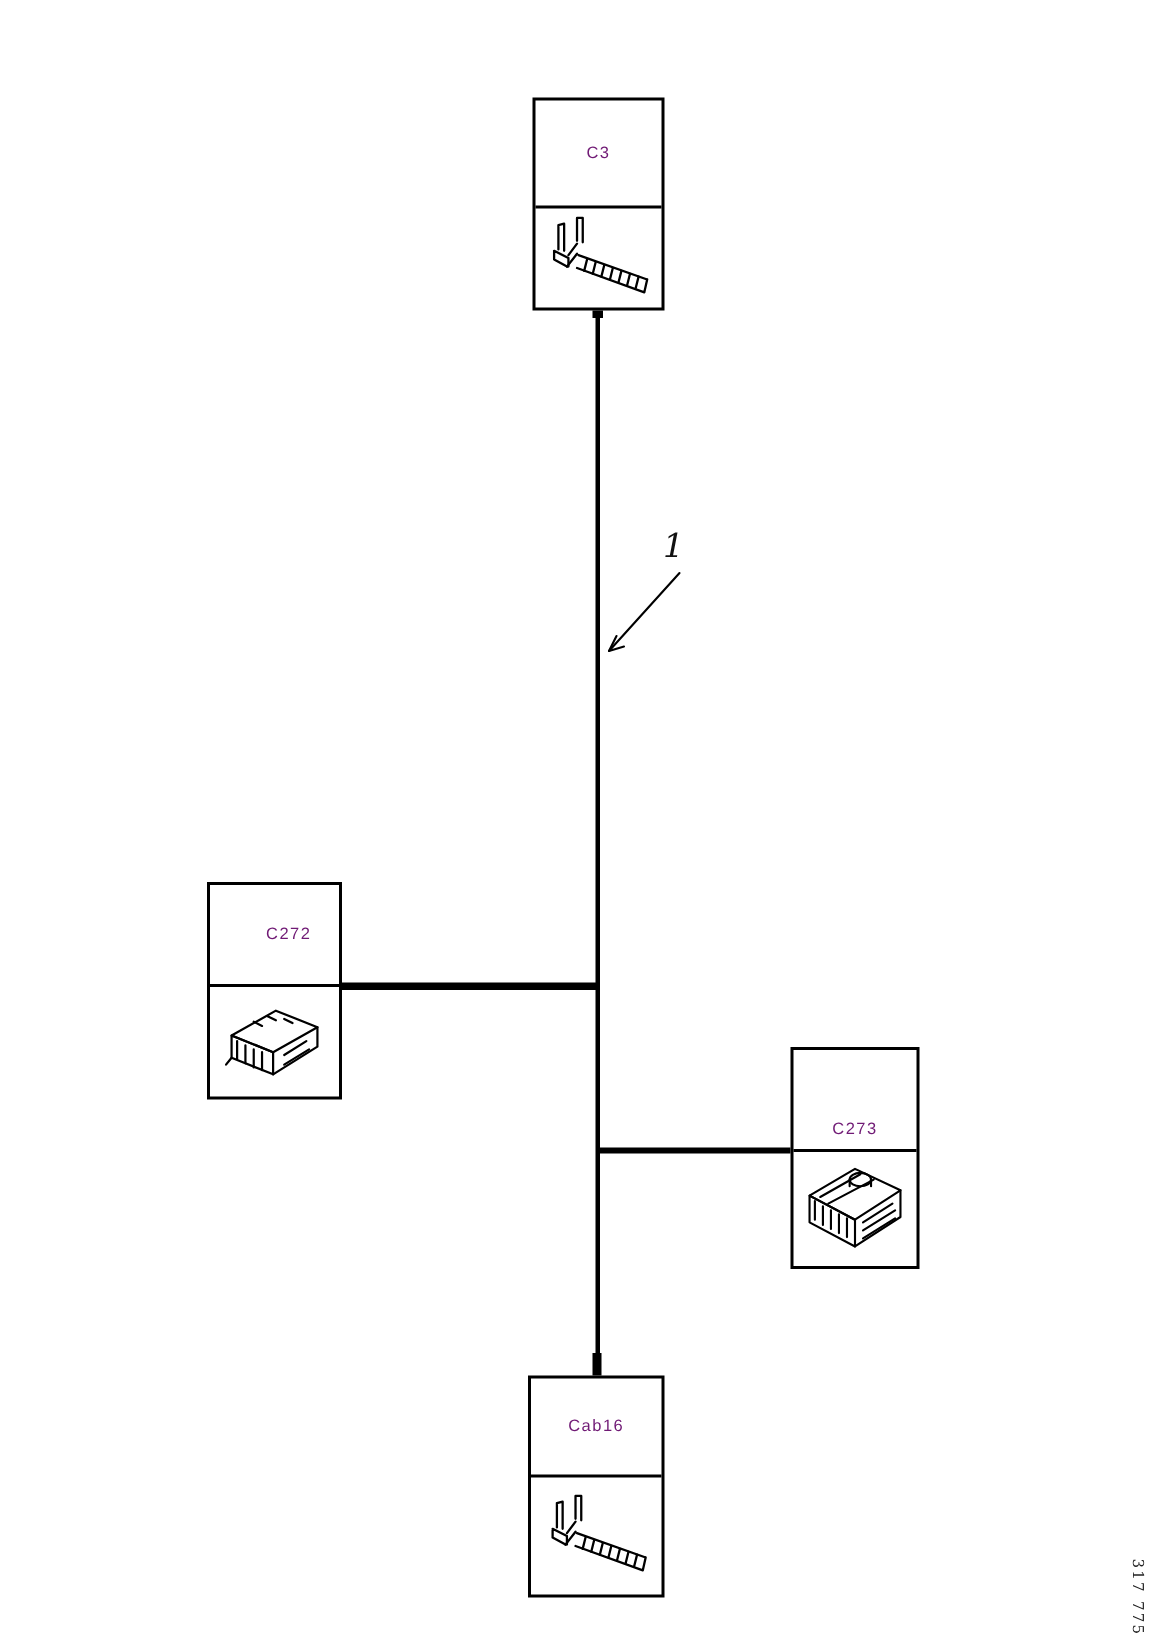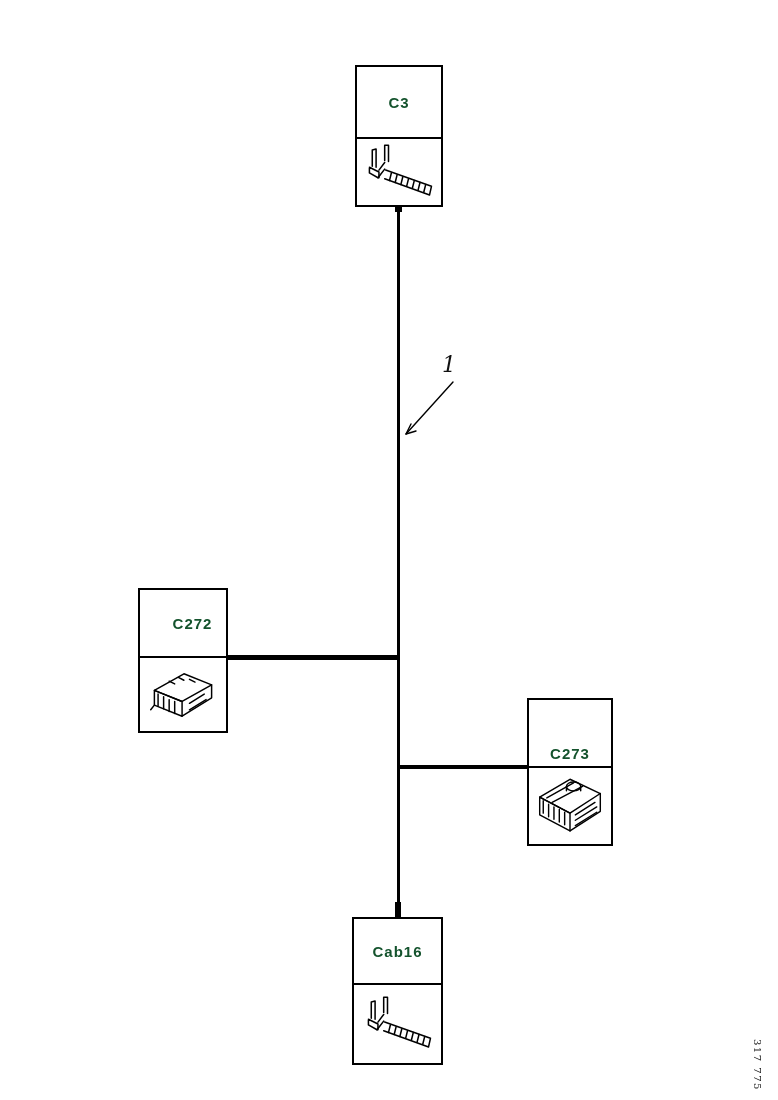--- a/index.html
+++ b/index.html
@@ -3,22 +3,22 @@
 <meta charset="utf-8">
 <style>
   html,body{margin:0;padding:0;background:#fff;}
   .canvas{position:relative;width:778px;height:1100px;background:#ffffff;overflow:hidden;
           font-family:"Liberation Sans",sans-serif;}
 
   
   .box{position:absolute;border:2px solid #000;background:#fff;box-sizing:border-box;
        display:flex;flex-direction:column;}
   .label-cell{display:flex;align-items:center;justify-content:center;
-              border-bottom:2px solid #000;font-weight:bold;font-size:15px;
-              letter-spacing:1px;color:#14532d;}
+              border-bottom:2px solid #000;font-weight:normal;font-size:11px;
+              letter-spacing:1px;color:#701a75;}
   .image-cell{flex:1;display:flex;align-items:center;justify-content:center;}
 
   .box-c3   {left:355px;top:65px; width:88px;height:142px;}
   .box-c3   .label-cell{height:70px;}
   .box-c272 {left:138px;top:588px;width:90px;height:145px;}
   .box-c272 .label-cell{height:66px;padding-left:19px;}
   .box-c273 {left:527px;top:698px;width:86px;height:148px;}
   .box-c273 .label-cell{height:66px;margin-top:40px;}
   .box-cab16{left:352px;top:917px;width:91px;height:148px;}
   .box-cab16 .label-cell{height:64px;}

